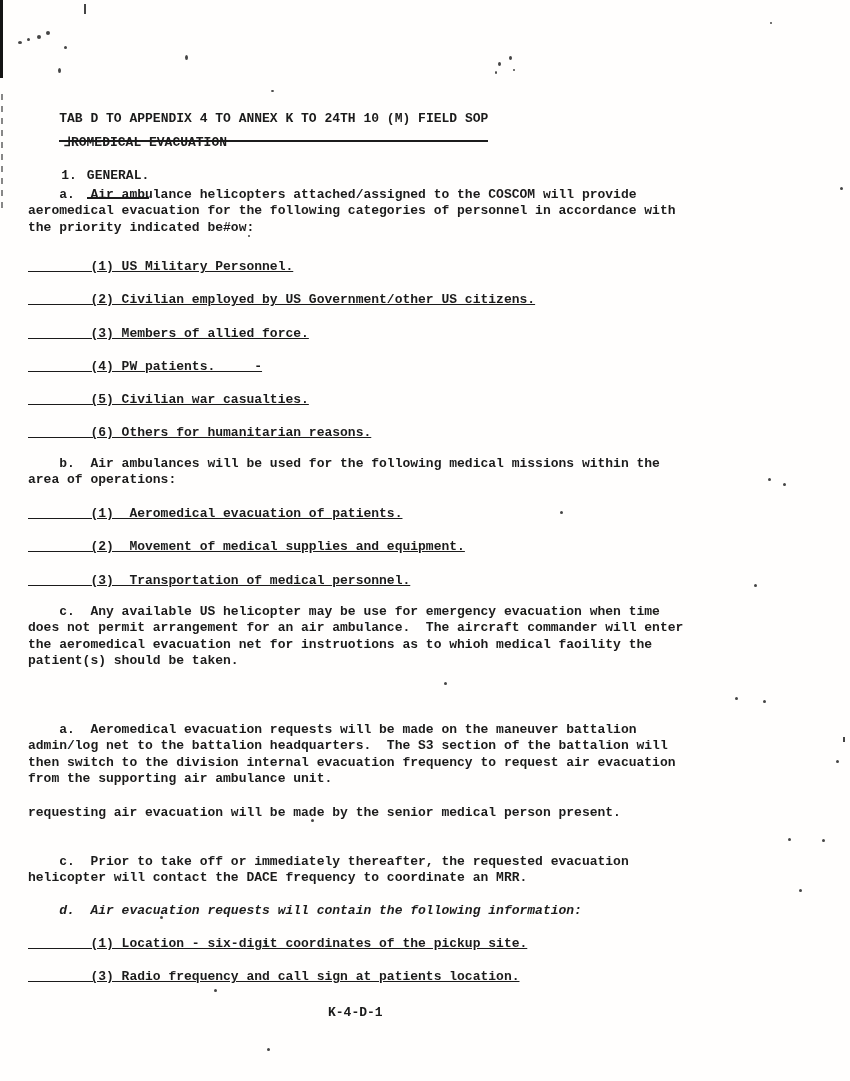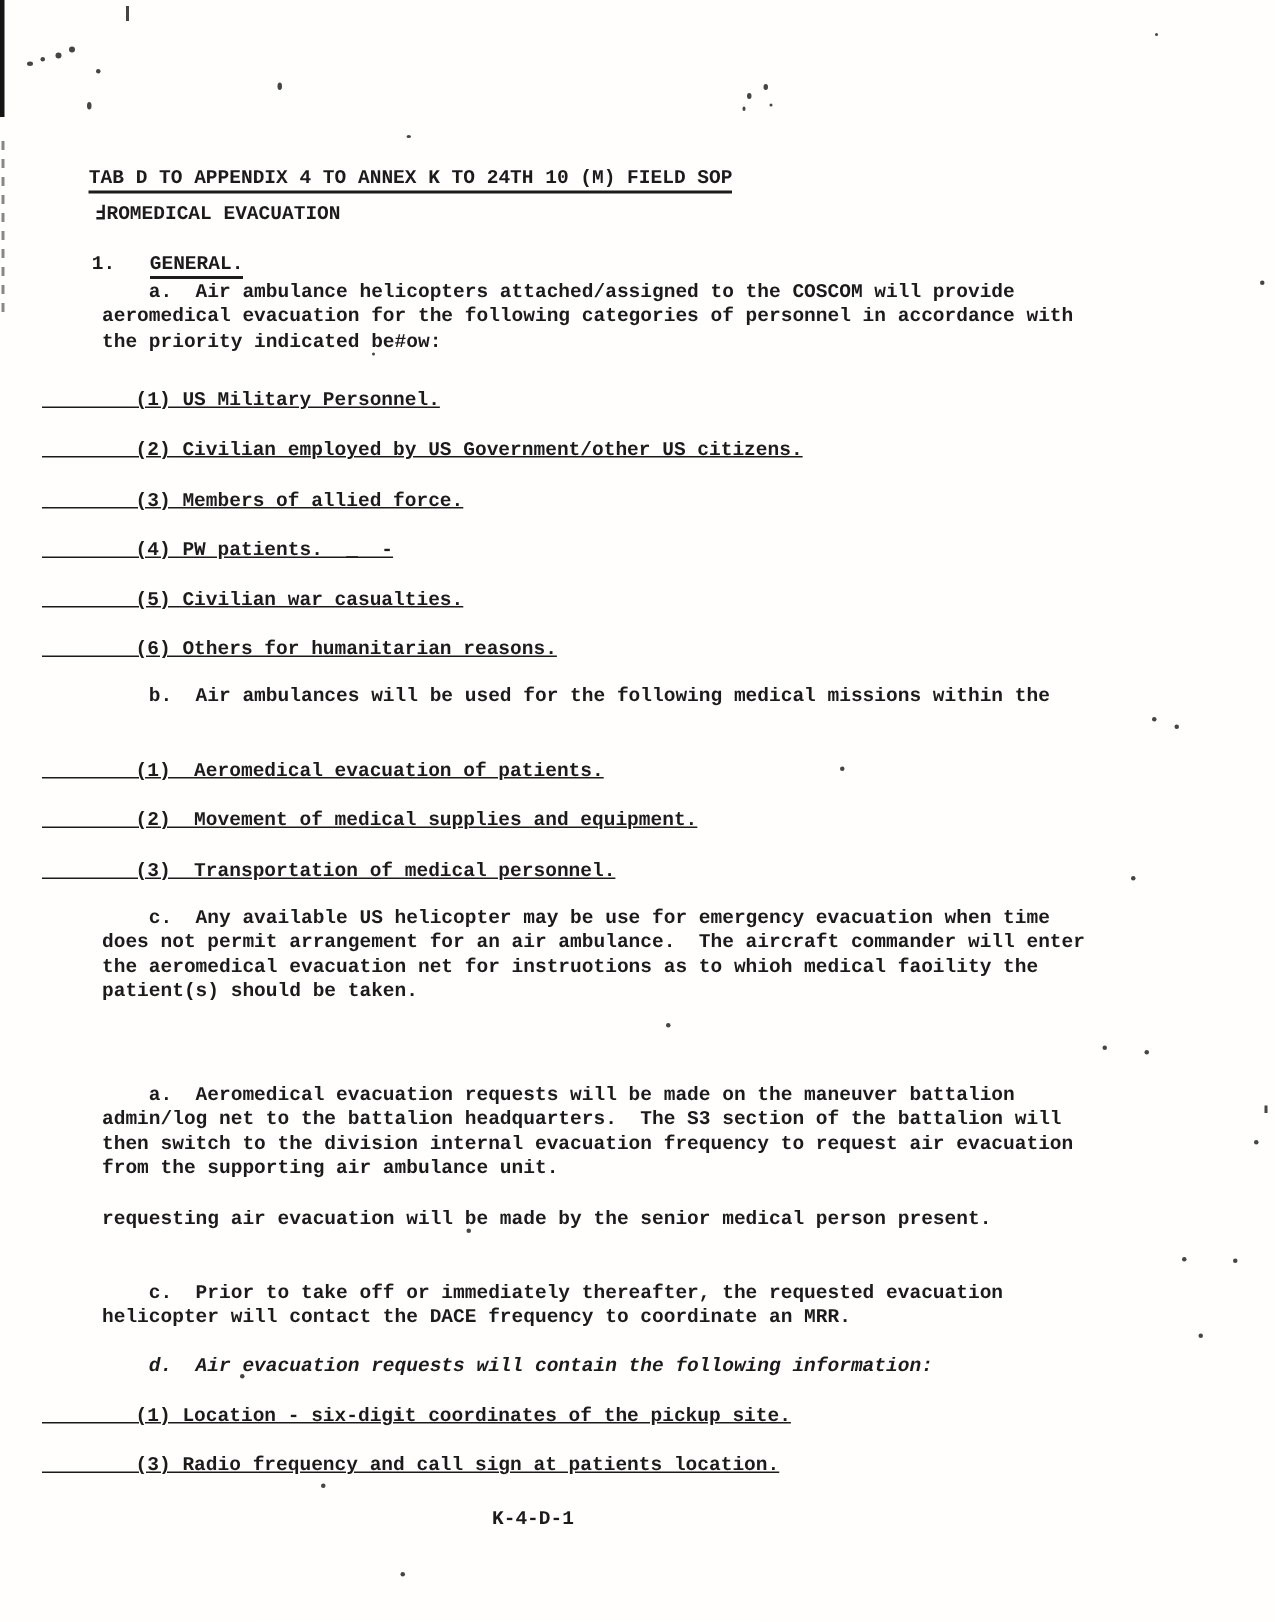--- a/index.html
+++ b/index.html
@@ -8,24 +8,24 @@
     background: #ffffff;
     font-family: "Liberation Mono", "DejaVu Sans Mono", monospace;
     font-weight: 700;
     font-size: 13px;
     color: #1b1b1b;
     position: relative;
     overflow: hidden;
   }
   .page { position: absolute; left: 0; top: 0; width: 850px; height: 1081px; background: #fffefd; }
   .block { position: absolute; white-space: pre; letter-spacing: 0px; }
-  .para .ln { height: 16.45px; line-height: 15px; margin-left: 40px; }
+  .para .ln { height: 16.45px; line-height: 15px; }
   .dlist .ln { height: 33.3px; line-height: 15px; text-decoration: underline; }
-  .uline { border-bottom: 2px solid #1c1c1c; padding-bottom: 1px; }
-  .h-label { margin-left: 23px; }
+  .uline { border-bottom: 2px solid #1c1c1c; padding-bottom: 14px; }
+  .h-label { margin-left: 10px; }
   .title2 { }
   .footer { }
   
   .edge-solid { position: absolute; left: 0; top: 0; width: 3px; height: 78px; background: #141414; }
   .edge-dash  { position: absolute; left: 1px; top: 94px; width: 2px; height: 120px;
                 background: repeating-linear-gradient(to bottom, #6a6a6a 0 6px, transparent 6px 12px); opacity:.8; }
   .speck { position: absolute; background: #242424; border-radius: 50%; opacity: .85; }
 </style>
 </head>
 <body>
@@ -43,21 +43,21 @@
   </div>
 
   <div class="block" style="top:153px; left:30px;">
     <span>1.</span><span class="uline h-label">GENERAL.</span>
   </div>
 
   <div class="block para" style="top:187px; left:28px;"><div class="ln">    a.  Air ambulance helicopters attached/assigned to the COSCOM will provide</div><div class="ln">aeromedical evacuation for the following categories of personnel in accordance with</div><div class="ln">the priority indicated be#ow:</div></div>
 
   <div class="block dlist" style="top:259px; left:28px;"><div class="ln">        (1) US Military Personnel.</div><div class="ln">        (2) Civilian employed by US Government/other US citizens.</div><div class="ln">        (3) Members of allied force.</div><div class="ln">        (4) PW patients.  _  -</div><div class="ln">        (5) Civilian war casualties.</div><div class="ln">        (6) Others for humanitarian reasons.</div></div>
 
-  <div class="block para" style="top:456px; left:28px;"><div class="ln">    b.  Air ambulances will be used for the following medical missions within the</div></div>
+  <div class="block para" style="top:456px; left:28px;"><div class="ln">    b.  Air ambulances will be used for the following medical missions within the</div><div class="ln">area of operations:</div></div>
 
   <div class="block dlist" style="top:506px; left:28px;"><div class="ln">        (1)  Aeromedical evacuation of patients.</div><div class="ln">        (2)  Movement of medical supplies and equipment.</div><div class="ln">        (3)  Transportation of medical personnel.</div></div>
 
   <div class="block para" style="top:604px; left:28px;"><div class="ln">    c.  Any available US helicopter may be use for emergency evacuation when time</div><div class="ln">does not permit arrangement for an air ambulance.  The aircraft commander will enter</div><div class="ln">the aeromedical evacuation net for instruotions as to whioh medical faoility the</div><div class="ln">patient(s) should be taken.</div></div>
 
 
   <div class="block para" style="top:722px; left:28px;"><div class="ln">    a.  Aeromedical evacuation requests will be made on the maneuver battalion</div><div class="ln">admin/log net to the battalion headquarters.  The S3 section of the battalion will</div><div class="ln">then switch to the division internal evacuation frequency to request air evacuation</div><div class="ln">from the supporting air ambulance unit.</div></div>
 
   <div class="block para" style="top:805px; left:28px;"><div class="ln">requesting air evacuation will be made by the senior medical person present.</div></div>
 

